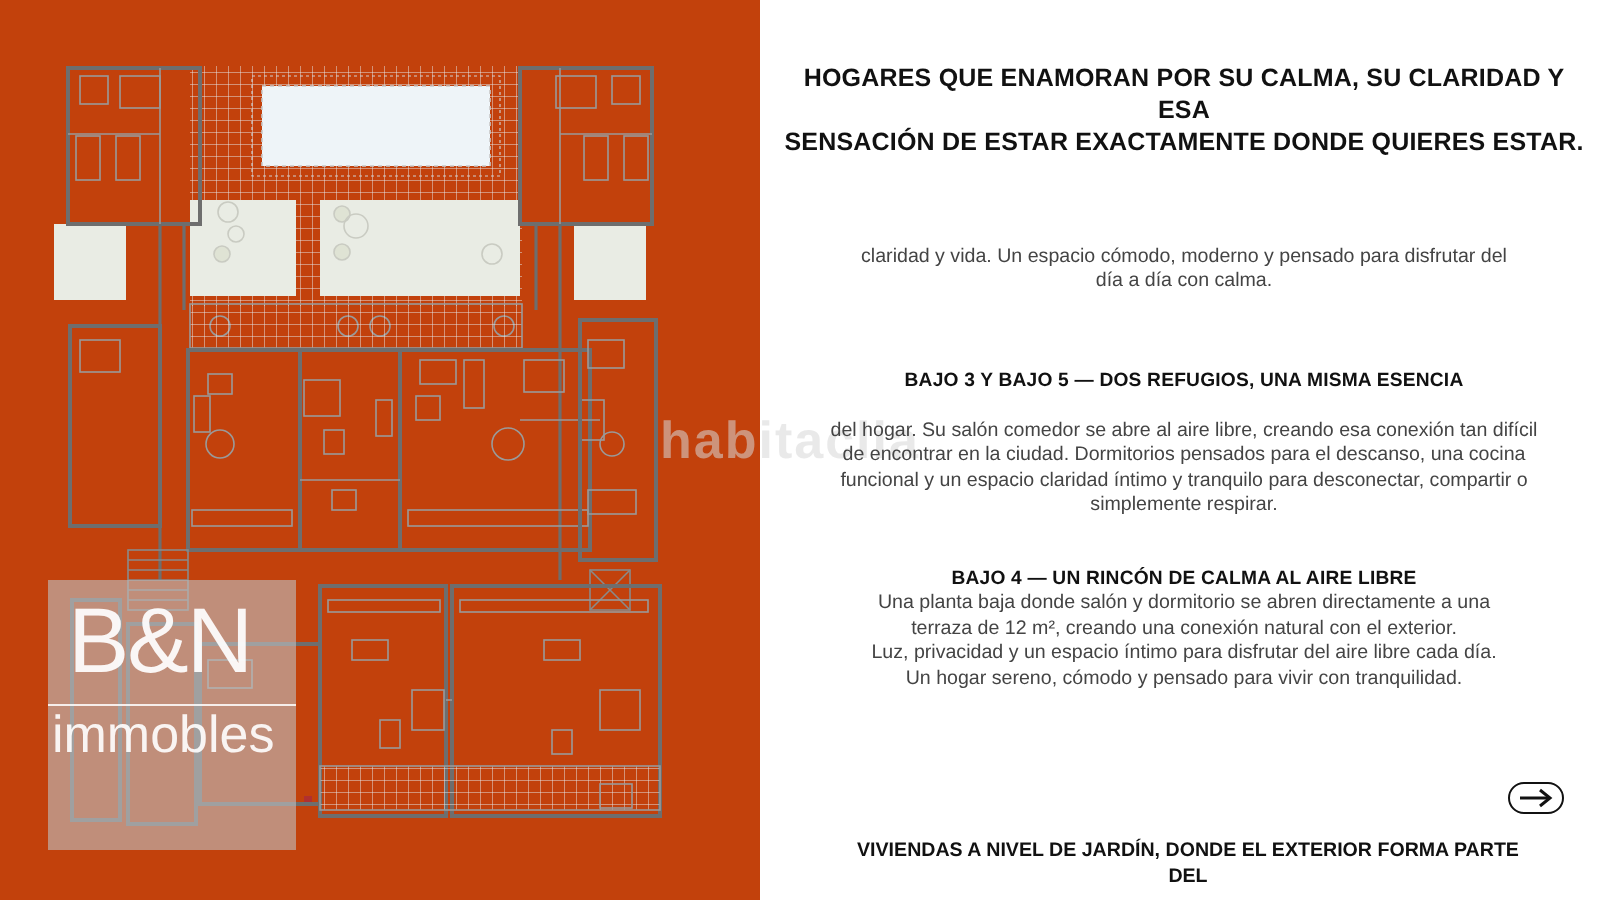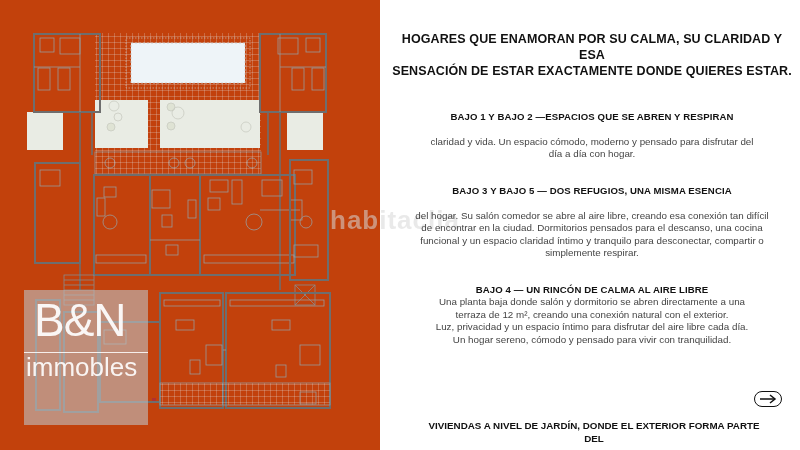--- a/index.html
+++ b/index.html
@@ -209,25 +209,24 @@
   </div>
 </div>
 
 <div class="content">
   <div class="headline">
     <div>HOGARES QUE ENAMORAN POR SU CALMA, SU CLARIDAD Y ESA</div>
     <div>SENSACIÓN DE ESTAR EXACTAMENTE DONDE QUIERES ESTAR.</div>
   </div>
 
   <div class="section s1">
-    <h3>BAJO 1 Y BAJO 2 —ESPACIOS QUE SE ABREN Y RESPIRAN</h3>
     <p>
       <br>
       <span>claridad y vida. Un espacio cómodo, moderno y pensado para disfrutar del</span><br>
-      <span>día a día con hogar.</span>
+      <span>día a día con calma.</span>
     </p>
   </div>
 
   <div class="section s2">
     <h3>BAJO 3 Y BAJO 5 — DOS REFUGIOS, UNA MISMA ESENCIA</h3>
     <p>
       <br>
       <span>del hogar. Su salón comedor se abre al aire libre, creando esa conexión tan difícil</span><br>
       <span>de encontrar en la ciudad. Dormitorios pensados para el descanso, una cocina</span><br>
       <span>funcional y un espacio claridad íntimo y tranquilo para desconectar, compartir o</span><br>

